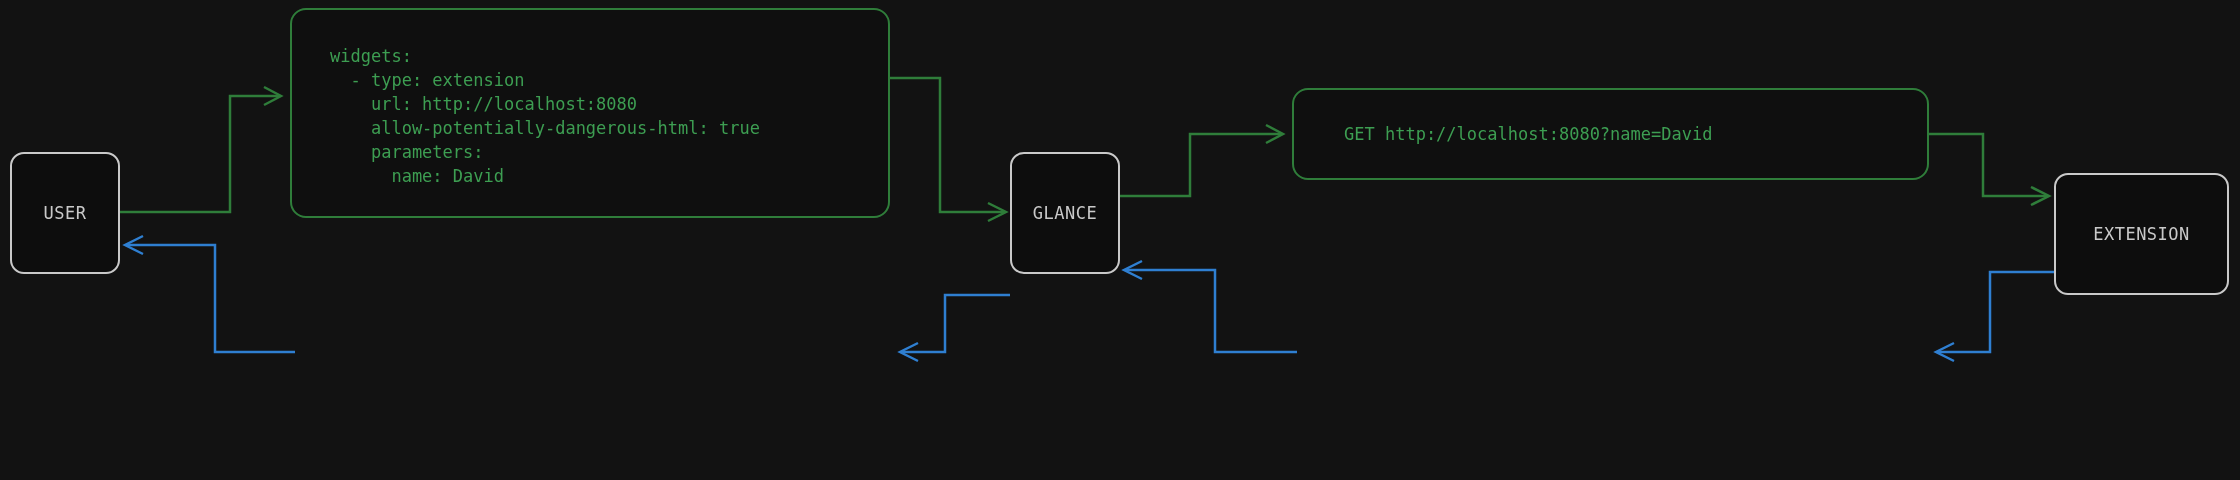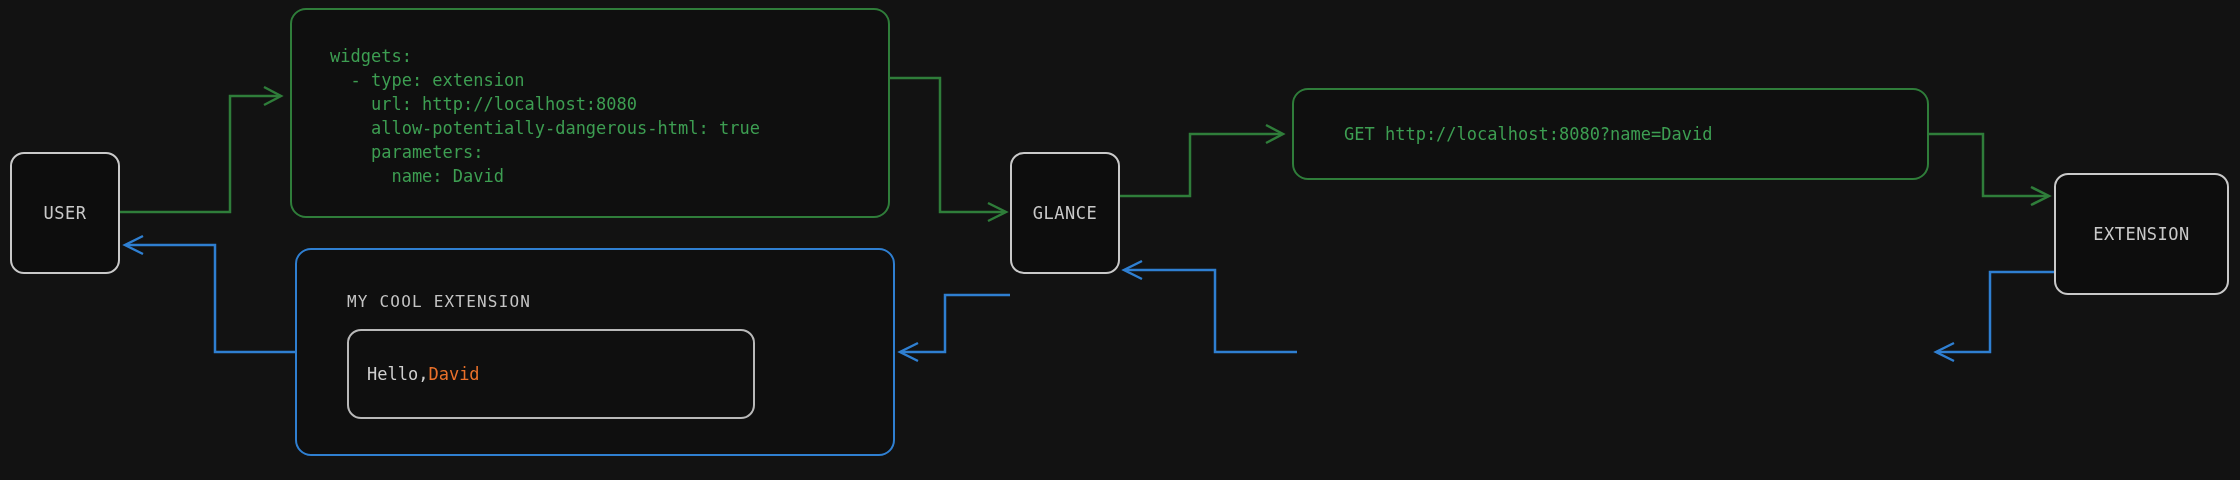--- a/index.html
+++ b/index.html
@@ -152,21 +152,14 @@
     allow-potentially-dangerous-html: true
     parameters:
       name: David</pre>
   </div>
 
   <div class="panel" id="panel-get">
     <pre class="code">GET http://localhost:8080?name=David</pre>
   </div>
 
 
-  <div class="panel blue" id="panel-widget">
-    <div class="widget-title">MY COOL EXTENSION</div>
-    <div class="widget-card">
-      <span>Hello, </span>
-      <span class="accent">David</span>
-    </div>
-  </div>
 
 </div>
 
 </body></html>

